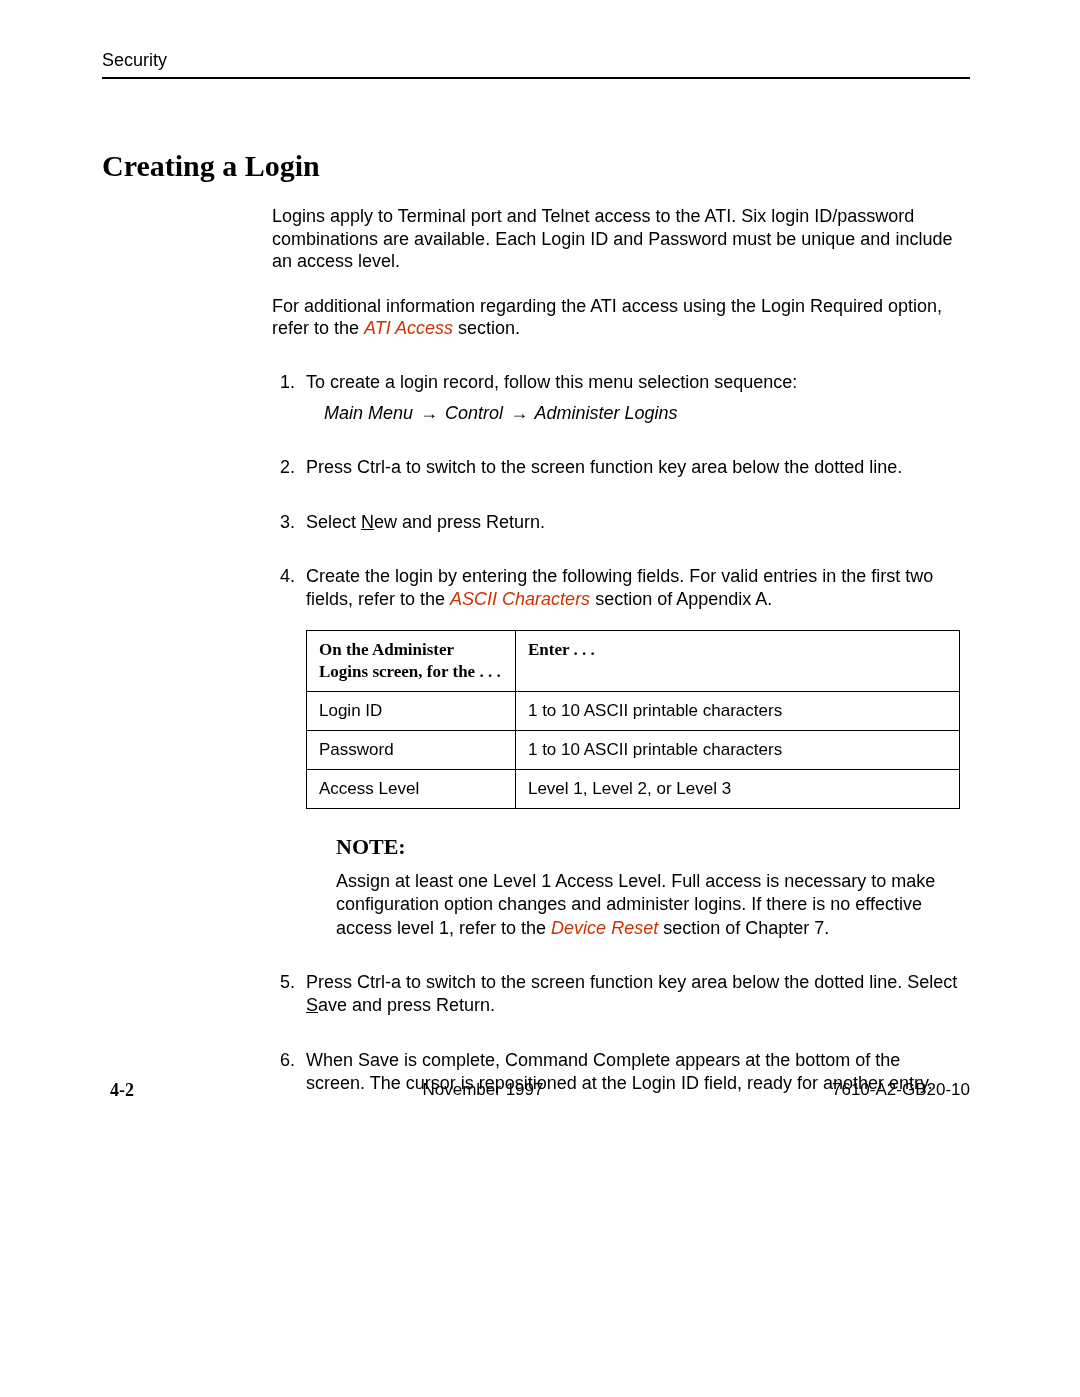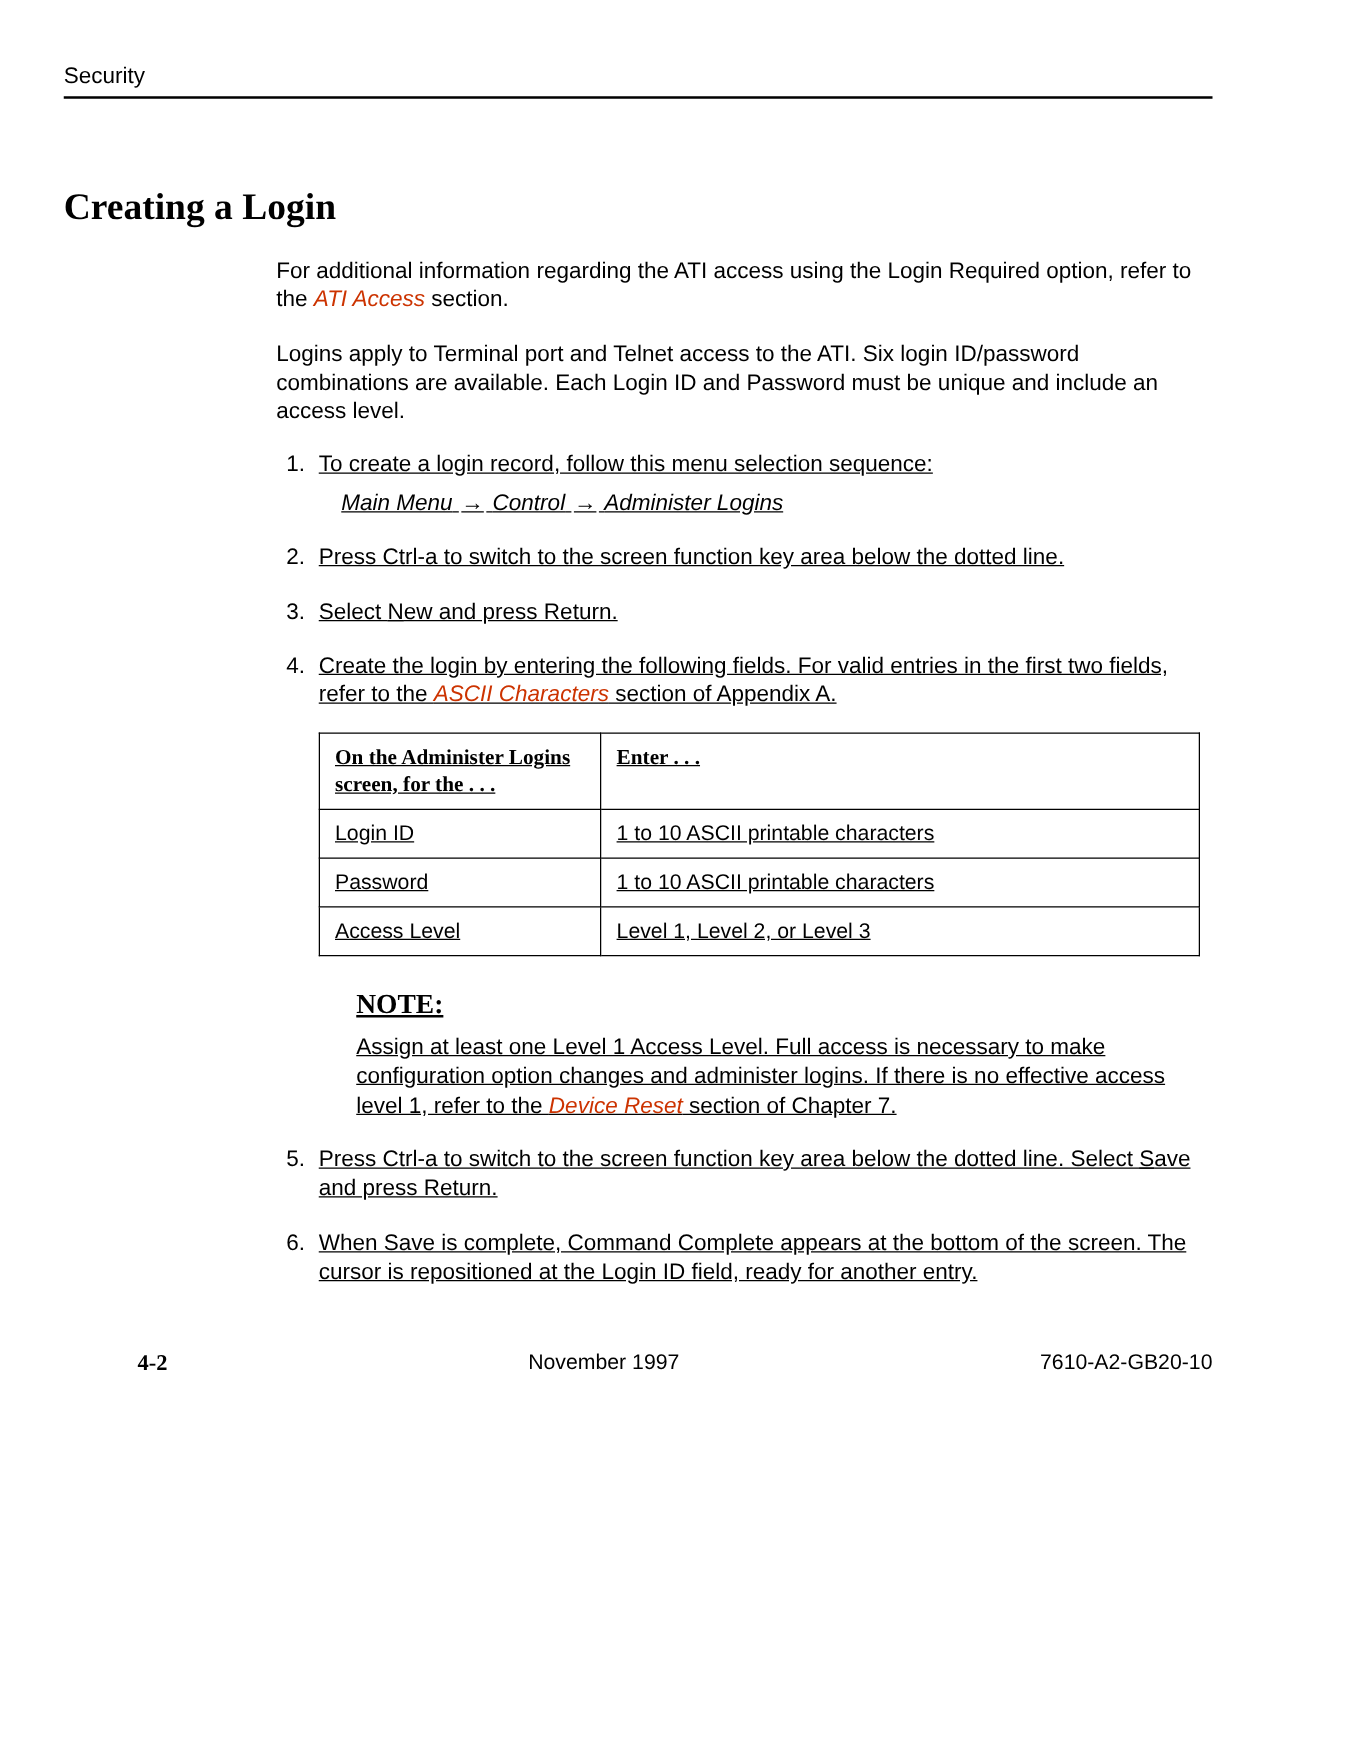--- a/index.html
+++ b/index.html
@@ -7,21 +7,21 @@
     padding: 0;
     background: #ffffff;
   }
   .page {
     width: 1080px;
     height: 1161px;
     position: relative;
     font-family: Arial, Helvetica, sans-serif;
     color: #000;
     box-sizing: border-box;
-    padding: 50px 110px 0 51px;
+    padding: 50px 110px 0 102px;
   }
   .header-row {
     display: flex;
     justify-content: space-between;
     font-size: 18px;
     border-bottom: 2px solid #000;
     padding-bottom: 6px;
   }
   .section-title {
     font-family: "Times New Roman", Times, serif;
@@ -58,23 +58,22 @@
     font-weight: bold;
     font-size: 19px;
   }
   ol.steps {
     font-size: 18px;
     line-height: 1.3;
     padding-left: 28px;
     margin-top: 6px;
   }
   ol.steps > li {
-    margin-top: 20px;
+    margin-top: 31px;
     padding-left: 6px;
-    text-decoration: underline;
   }
   .menu-path {
     font-style: italic;
     margin-top: 8px;
   }
   .arrow {
     font-style: normal;
     padding: 0 2px;
   }
   table.fields {
@@ -134,25 +133,25 @@
 <div class="page">
 
   <div class="header-row">
     <span>Security</span>
   </div>
 
   <div class="section-title">Creating a Login</div>
 
   <div class="body-col">
 
+    <div class="para">Logins apply to Terminal port and Telnet access to the ATI. Six login ID/password combinations are available. Each Login ID and Password must be unique and include an access level.</div>
+
     <div class="para">
       <span>For additional information regarding the ATI access using the Login Required option, refer to the </span><span class="link">ATI Access</span><span> section.</span>
     </div>
-
-    <div class="para">Logins apply to Terminal port and Telnet access to the ATI. Six login ID/password combinations are available. Each Login ID and Password must be unique and include an access level.</div>
 
 
     <ol class="steps">
 
       <li>
         <span>To create a login record, follow this menu selection sequence:</span>
         <div class="menu-path" style="margin-left:18px;">
           <span>Main Menu</span>
           <span class="arrow">→</span>
           <span>Control</span>

